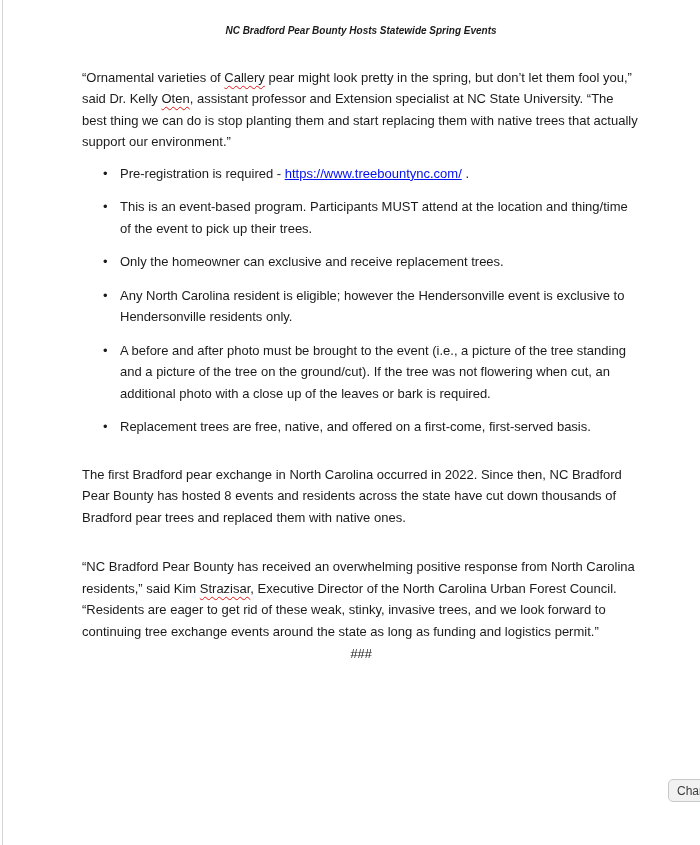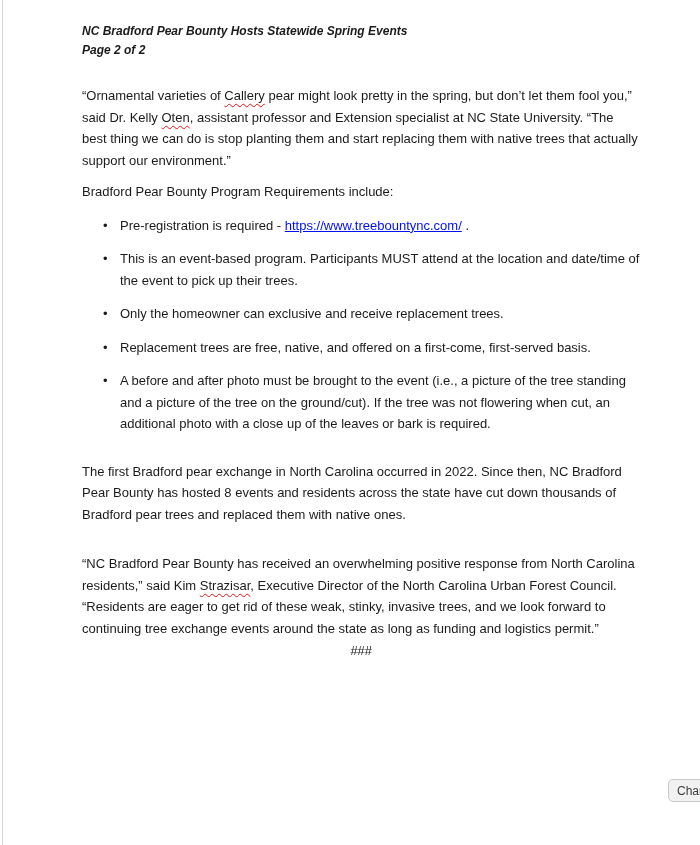--- a/index.html
+++ b/index.html
@@ -15,24 +15,24 @@
   .page-edge {
     position: absolute; left: 2px; top: 0; bottom: 0;
     width: 1px; background: #d6d6d6;
   }
   .doc {
     padding: 22px 60px 0 82px;
     font-size: 13px;
     line-height: 21.5px;
   }
   .title-block {
-    text-align: left;
+    text-align: center;
     font-weight: bold;
     font-style: italic;
-    font-size: 12px;
+    font-size: 10px;
     line-height: 18.5px;
     margin: 0 0 26px 0;
   }
   .para { margin: 7px 0 10px 0; }
   .req-heading { margin: 0 0 12px 0; }
   ul.bullets {
     list-style: none;
     margin: 0 0 26px 0;
     padding: 0;
   }
@@ -85,33 +85,32 @@
 </style>
 </head>
 <body>
 
 <div class="page-edge"></div>
 
 <div class="doc">
 
   <div class="title-block">
     <div>NC Bradford Pear Bounty Hosts Statewide Spring Events</div>
-    <div>Page 2 of 2</div>
   </div>
 
   <p class="para"><span>“Ornamental varieties of </span><span class="sq">Callery</span><span> pear might look pretty in the spring, but don’t let them fool you,” said Dr. Kelly </span><span class="sq">Oten</span><span>, assistant professor and Extension specialist at NC State University. “The best thing we can do is stop planting them and start replacing them with native trees that actually support our environment.”</span></p>
 
-  <p class="para req-heading">Bradford Pear Bounty Program Requirements include:</p>
 
   <ul class="bullets">
     <li><span>Pre-registration is required - </span><a class="lnk">https://www.treebountync.com/</a><span> .</span></li>
-    <li><span>This is an event-based program. Participants MUST attend at the location and date/time of the event to pick up their trees.</span></li>
+    <li><span>This is an event-based program. Participants MUST attend at the location and thing/time of the event to pick up their trees.</span></li>
     <li><span>Only the homeowner can exclusive and receive replacement trees.</span></li>
+    <li><span>Any North Carolina resident is eligible; however the Hendersonville event is exclusive to Hendersonville residents only.</span></li>
+    <li><span>A before and after photo must be brought to the event (i.e., a picture of the tree standing and a picture of the tree on the ground/cut). If the tree was not flowering when cut, an additional photo with a close up of the leaves or bark is required.</span></li>
     <li><span>Replacement trees are free, native, and offered on a first-come, first-served basis.</span></li>
-    <li><span>A before and after photo must be brought to the event (i.e., a picture of the tree standing and a picture of the tree on the ground/cut). If the tree was not flowering when cut, an additional photo with a close up of the leaves or bark is required.</span></li>
   </ul>
 
   <p class="para para-history">The first Bradford pear exchange in North Carolina occurred in 2022. Since then, NC Bradford Pear Bounty has hosted 8 events and residents across the state have cut down thousands of Bradford pear trees and replaced them with native ones.</p>
 
   <p class="para para-straz"><span>“NC Bradford Pear Bounty has received an overwhelming positive response from North Carolina residents,” said Kim </span><span class="sq">Strazisar</span><span>, Executive Director of the North Carolina Urban Forest Council. “Residents are eager to get rid of these weak, stinky, invasive trees, and we look forward to continuing tree exchange events around the state as long as funding and logistics permit.”</span></p>
 
   <p class="separator">###</p>
 
 </div>
 

